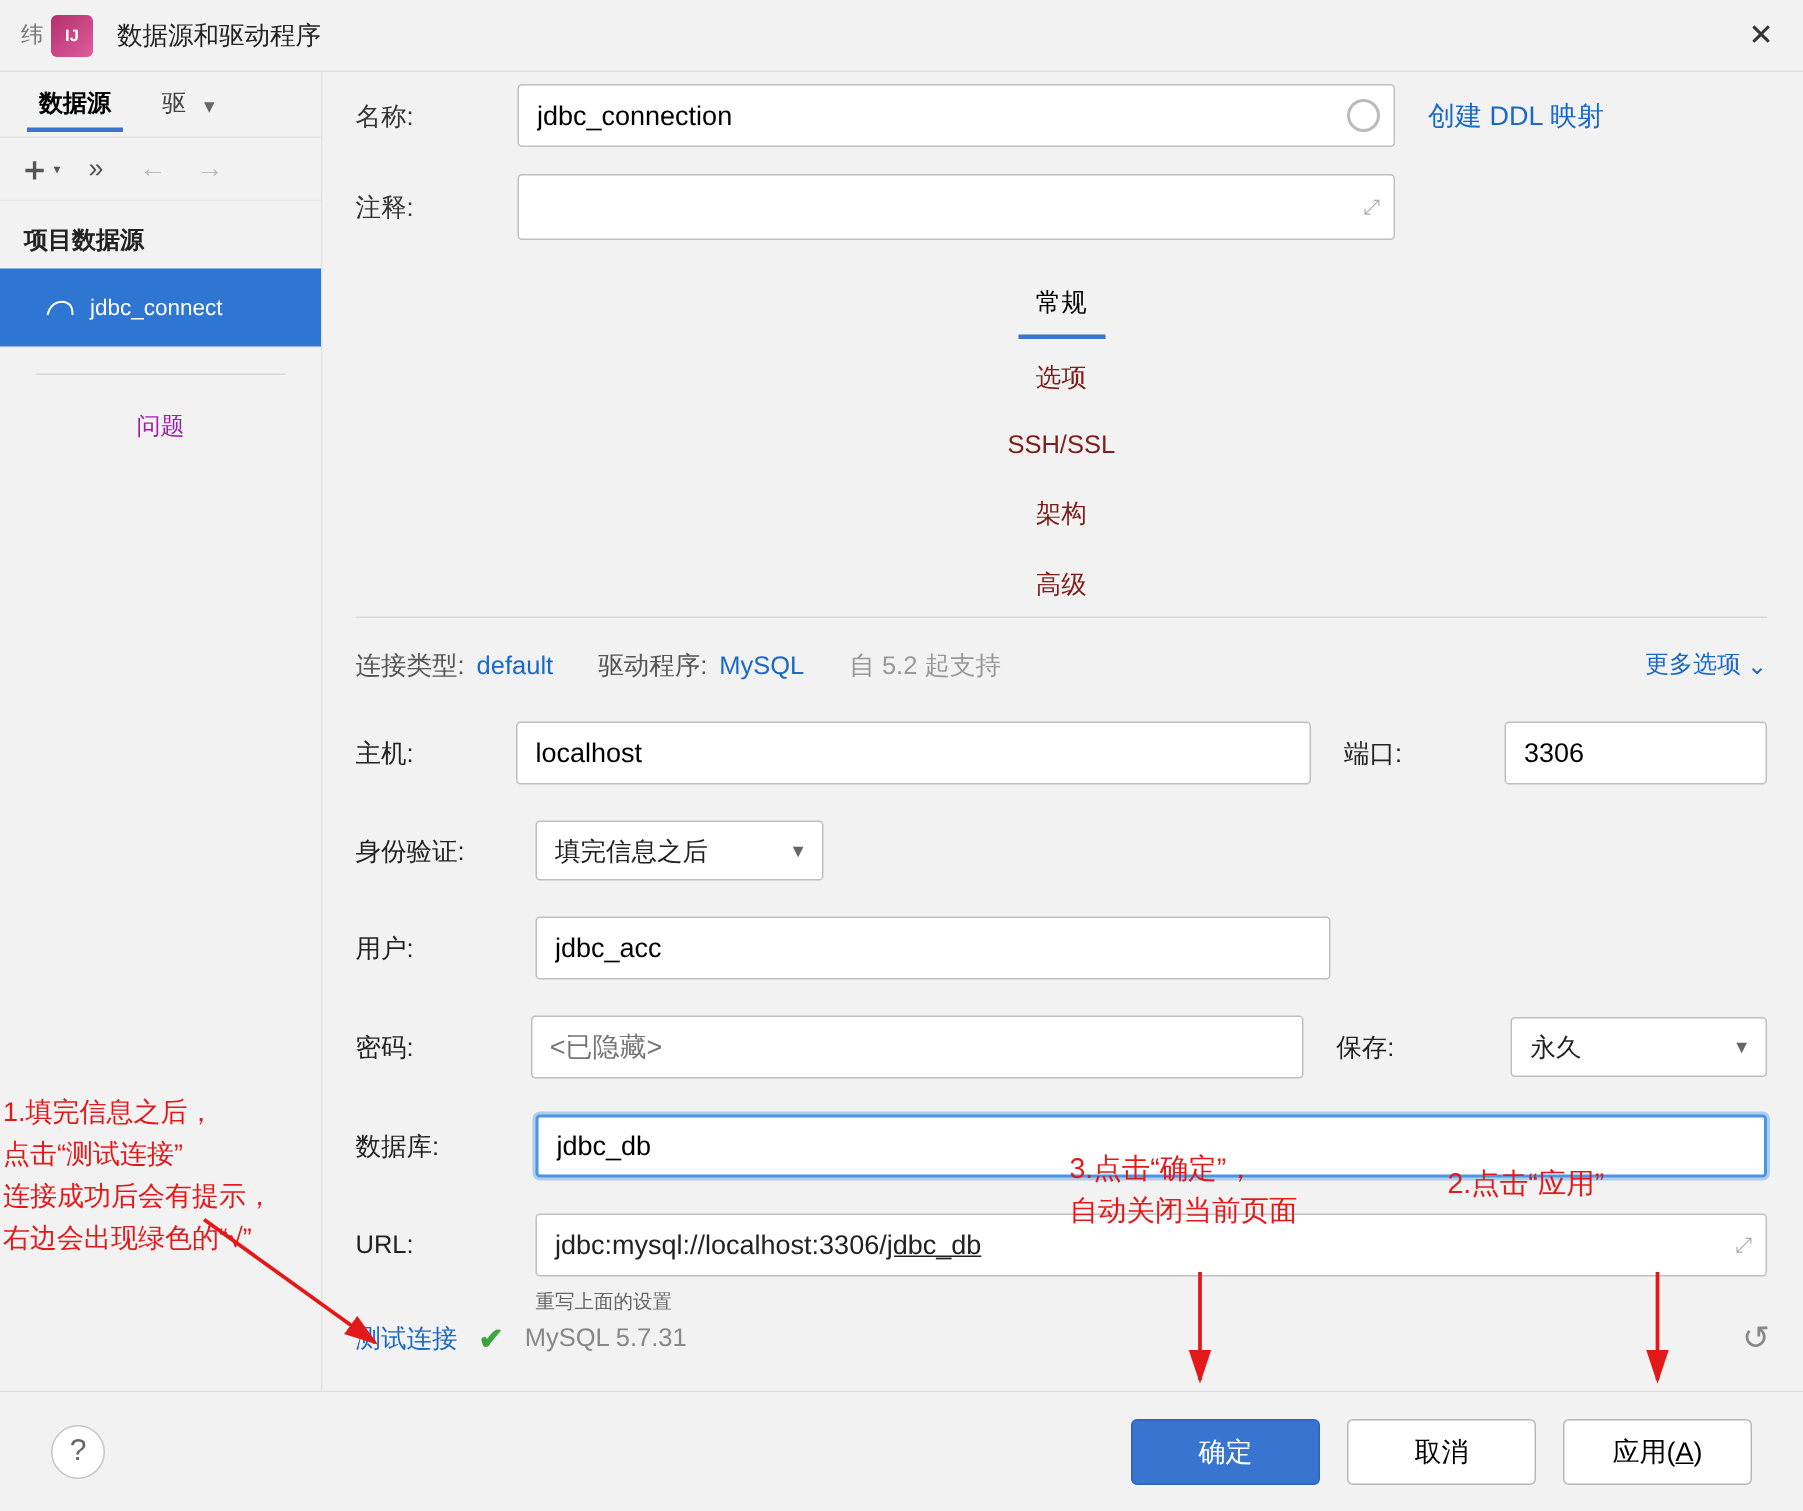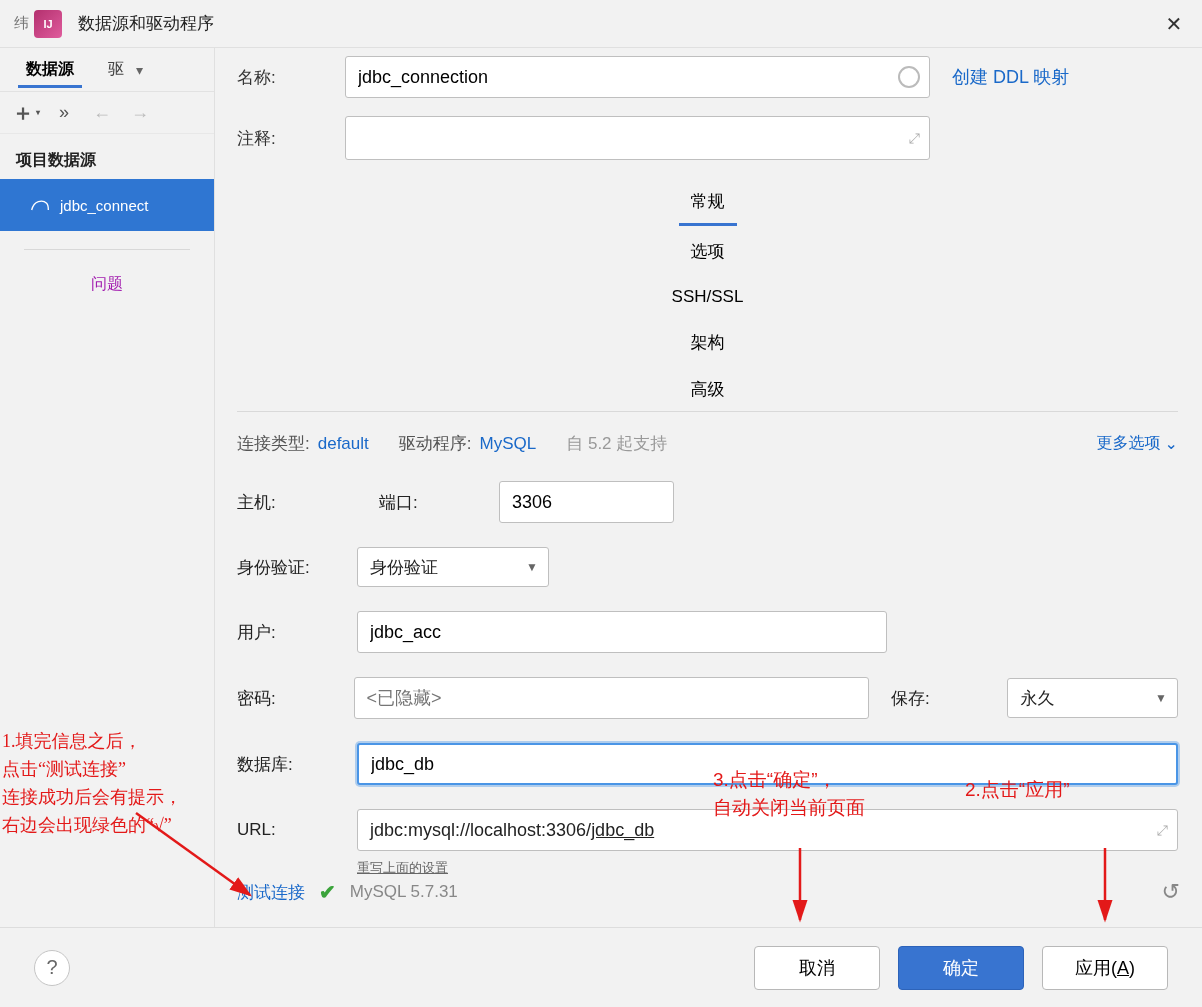--- a/index.html
+++ b/index.html
@@ -216,21 +216,21 @@
       align-items:center;
       border-bottom: 1px solid #d9d9d9;
       margin-top: 12px;
       margin-bottom: 20px;
       gap: 2px;
       flex-direction: column;
     }
     .tab {
       padding: 12px 12px 10px;
       font-size: 17px;
-      color:#000000;
+      color:#7f1d1d;
       cursor:pointer;
     }
     .tab.active {
       color:#000;
       border-bottom: 3px solid #3874d0;
       font-weight:500;
     }
     .conn-line {
       display:flex;
       align-items:center;
@@ -280,21 +280,20 @@
     .db-input { flex:1; }
     .db-input.focused { border:2px solid #4a95e6; box-shadow: 0 0 0 2px rgba(74,149,230,0.4); }
     .url-wrap { position:relative; flex:1; }
     .url-input { width:100%; padding-right: 36px; font-size:18px; }
     .url-hint {
       font-size: 13px;
       color:#666;
       margin-left: 120px;
       margin-top:-16px;
       margin-bottom: 20px;
-      text-decoration: underline;
     }
 
     .status-line {
       position:absolute;
       left: 22px;
       bottom: 22px;
       display:flex;
       align-items:center;
       gap: 14px;
       width: calc(100% - 44px);
@@ -402,21 +401,21 @@
       <span class="db-icon">
         <svg viewBox="0 0 24 16">
             <path d="M2 14 Q4 6 10 4 Q16 2 20 6 Q22 8 22 14" fill="none" stroke="#fff" stroke-width="1.6"></path>
           </svg>
       </span>
       <span>jdbc_connect</span>
     </div>
     <div class="side-divider"></div>
     <div class="side-problem">问题</div>
 
-    <div class="annotation" style="white-space:pre-line;font-family:Liberation Serif, serif;">1.填完信息之后，
+    <div class="annotation" style="white-space:pre-line;">1.填完信息之后，
 点击“测试连接”
 连接成功后会有提示，
 右边会出现绿色的“√”</div>
   </div>
 
   <div class="main">
 
     <div class="row">
       <div class="lbl">名称:</div>
       <div class="name-input-wrap">
@@ -450,28 +449,29 @@
       <span class="faded">自 5.2 起支持</span>
       <span class="spacer"></span>
       <span class="more-opts">
         <span>更多选项</span>
         <span>⌄</span>
       </span>
     </div>
 
     <div class="form-row">
       <div class="lbl">主机:</div>
+      <input class="text-input host-input" value="localhost" style="">
       <div class="lbl port-lbl">端口:</div>
       <input class="text-input port-input" value="3306" style="">
     </div>
 
     <div class="form-row">
       <div class="lbl">身份验证:</div>
       <div class="select">
-        <span>身份验证</span>
+        <span>填完信息之后</span>
         <span class="tri">▼</span>
       </div>
     </div>
 
     <div class="form-row">
       <div class="lbl">用户:</div>
       <input class="text-input user-input" value="jdbc_acc" style="">
     </div>
 
     <div class="form-row">
@@ -512,22 +512,22 @@
       <span>3.点击“确定”，</span><br>
       <span>自动关闭当前页面</span>
     </div>
     <div class="red-note" style="top:728px; left:750px;">2.点击“应用”</div>
   </div>
 </div>
 
 <div class="footer">
   <div class="help-btn">?</div>
   <div class="spacer"></div>
+  <button class="btn primary">确定</button>
   <button class="btn">取消</button>
-  <button class="btn primary">确定</button>
   <button class="btn">
     <span>应用(</span><span class="ul">A</span><span>)</span>
   </button>
 </div>
 
 <svg class="arrow-svg" style="left:130px; top:805px;" width="140" height="110">
   <defs>
       <marker id="ah1" markerWidth="10" markerHeight="10" refX="8" refY="3" orient="auto">
         <path d="M0,0 L0,6 L9,3 z" fill="#e31919"></path>
       </marker>

